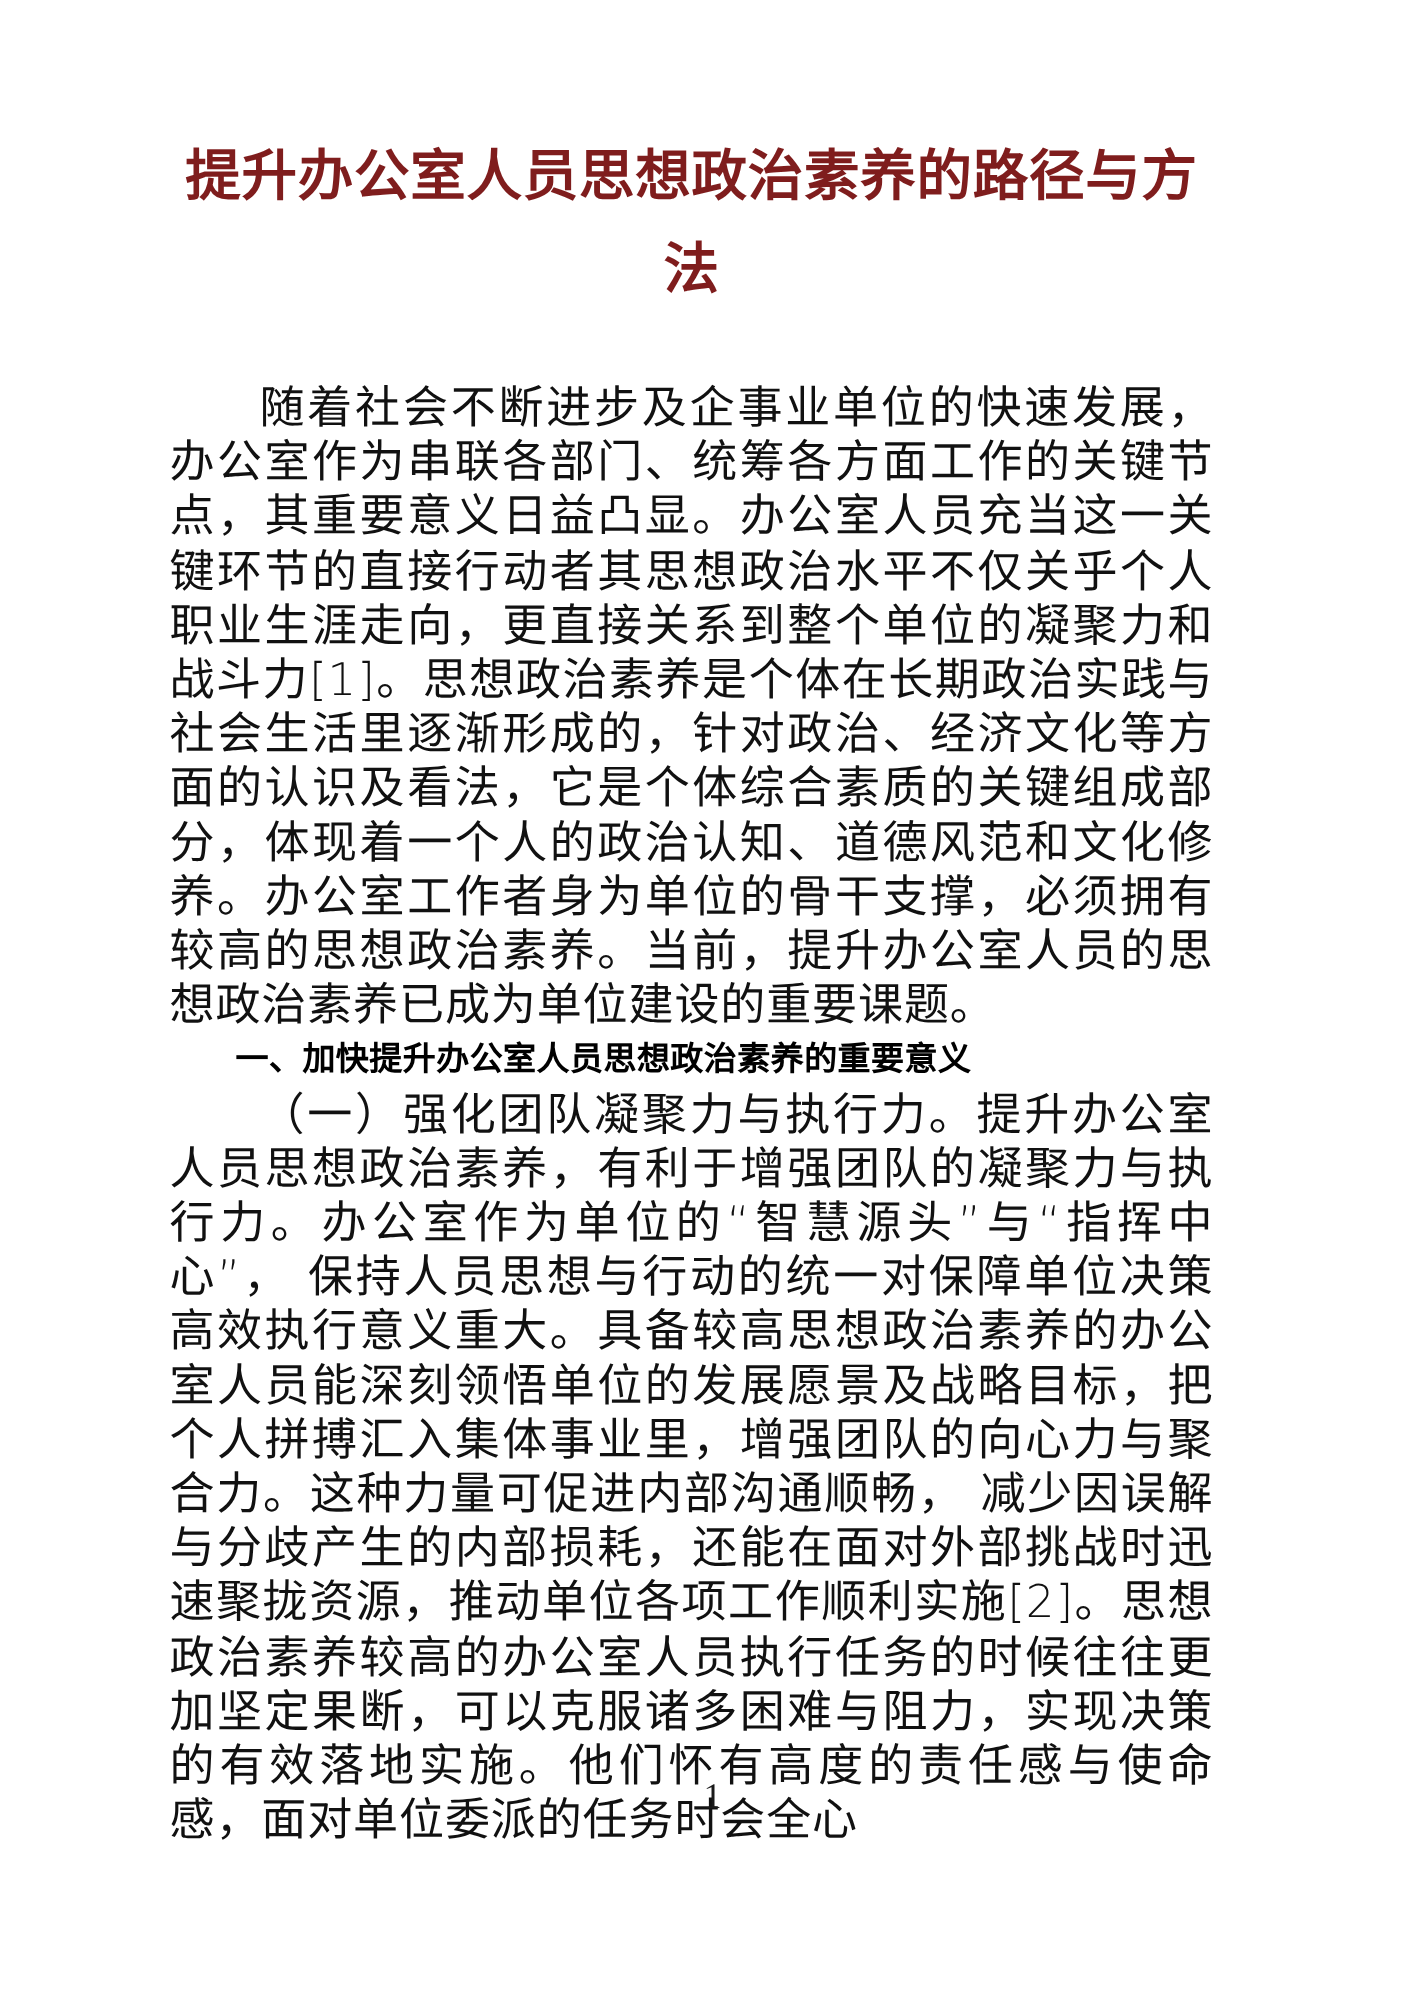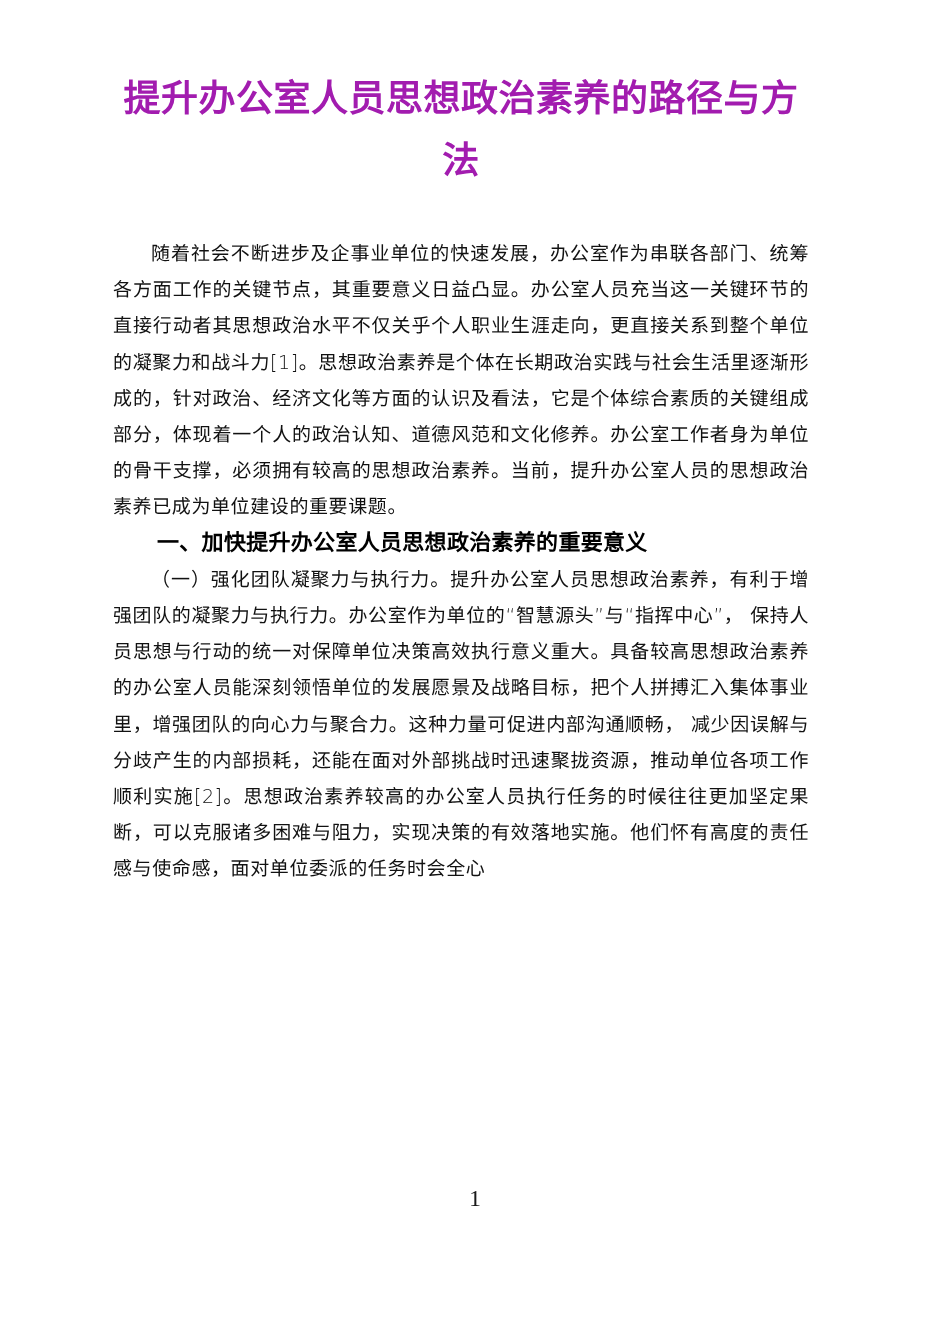--- a/index.html
+++ b/index.html
@@ -25,36 +25,36 @@
   .content {
     position: absolute;
     left: 113px;
     top: 0;
     width: 696px;
   }
 
   
   .doc-title {
     margin: 0;
-    padding-top: 68px;
+    padding-top: 88px;
     text-align: center;
     font-family: "Liberation Serif", "DejaVu Serif", serif;
     font-weight: bold;
     font-size: 37px;
     line-height: 62px;
     letter-spacing: 0.5px;
-    color: #a21caf;
+    color: #7f1d1d;
   }
 
   
   .para {
     margin: 0;
     font-family: "DejaVu Sans", "Liberation Sans", sans-serif;
     font-weight: 300;
-    font-size: 19px;
+    font-size: 30px;
     line-height: 36.2px;
     text-align: justify;
     text-justify: inter-ideograph;
     text-indent: 2em;
     letter-spacing: 0.6px;
     color: #111111;
   }
 
   .para.first {
     margin-top: 43px;

